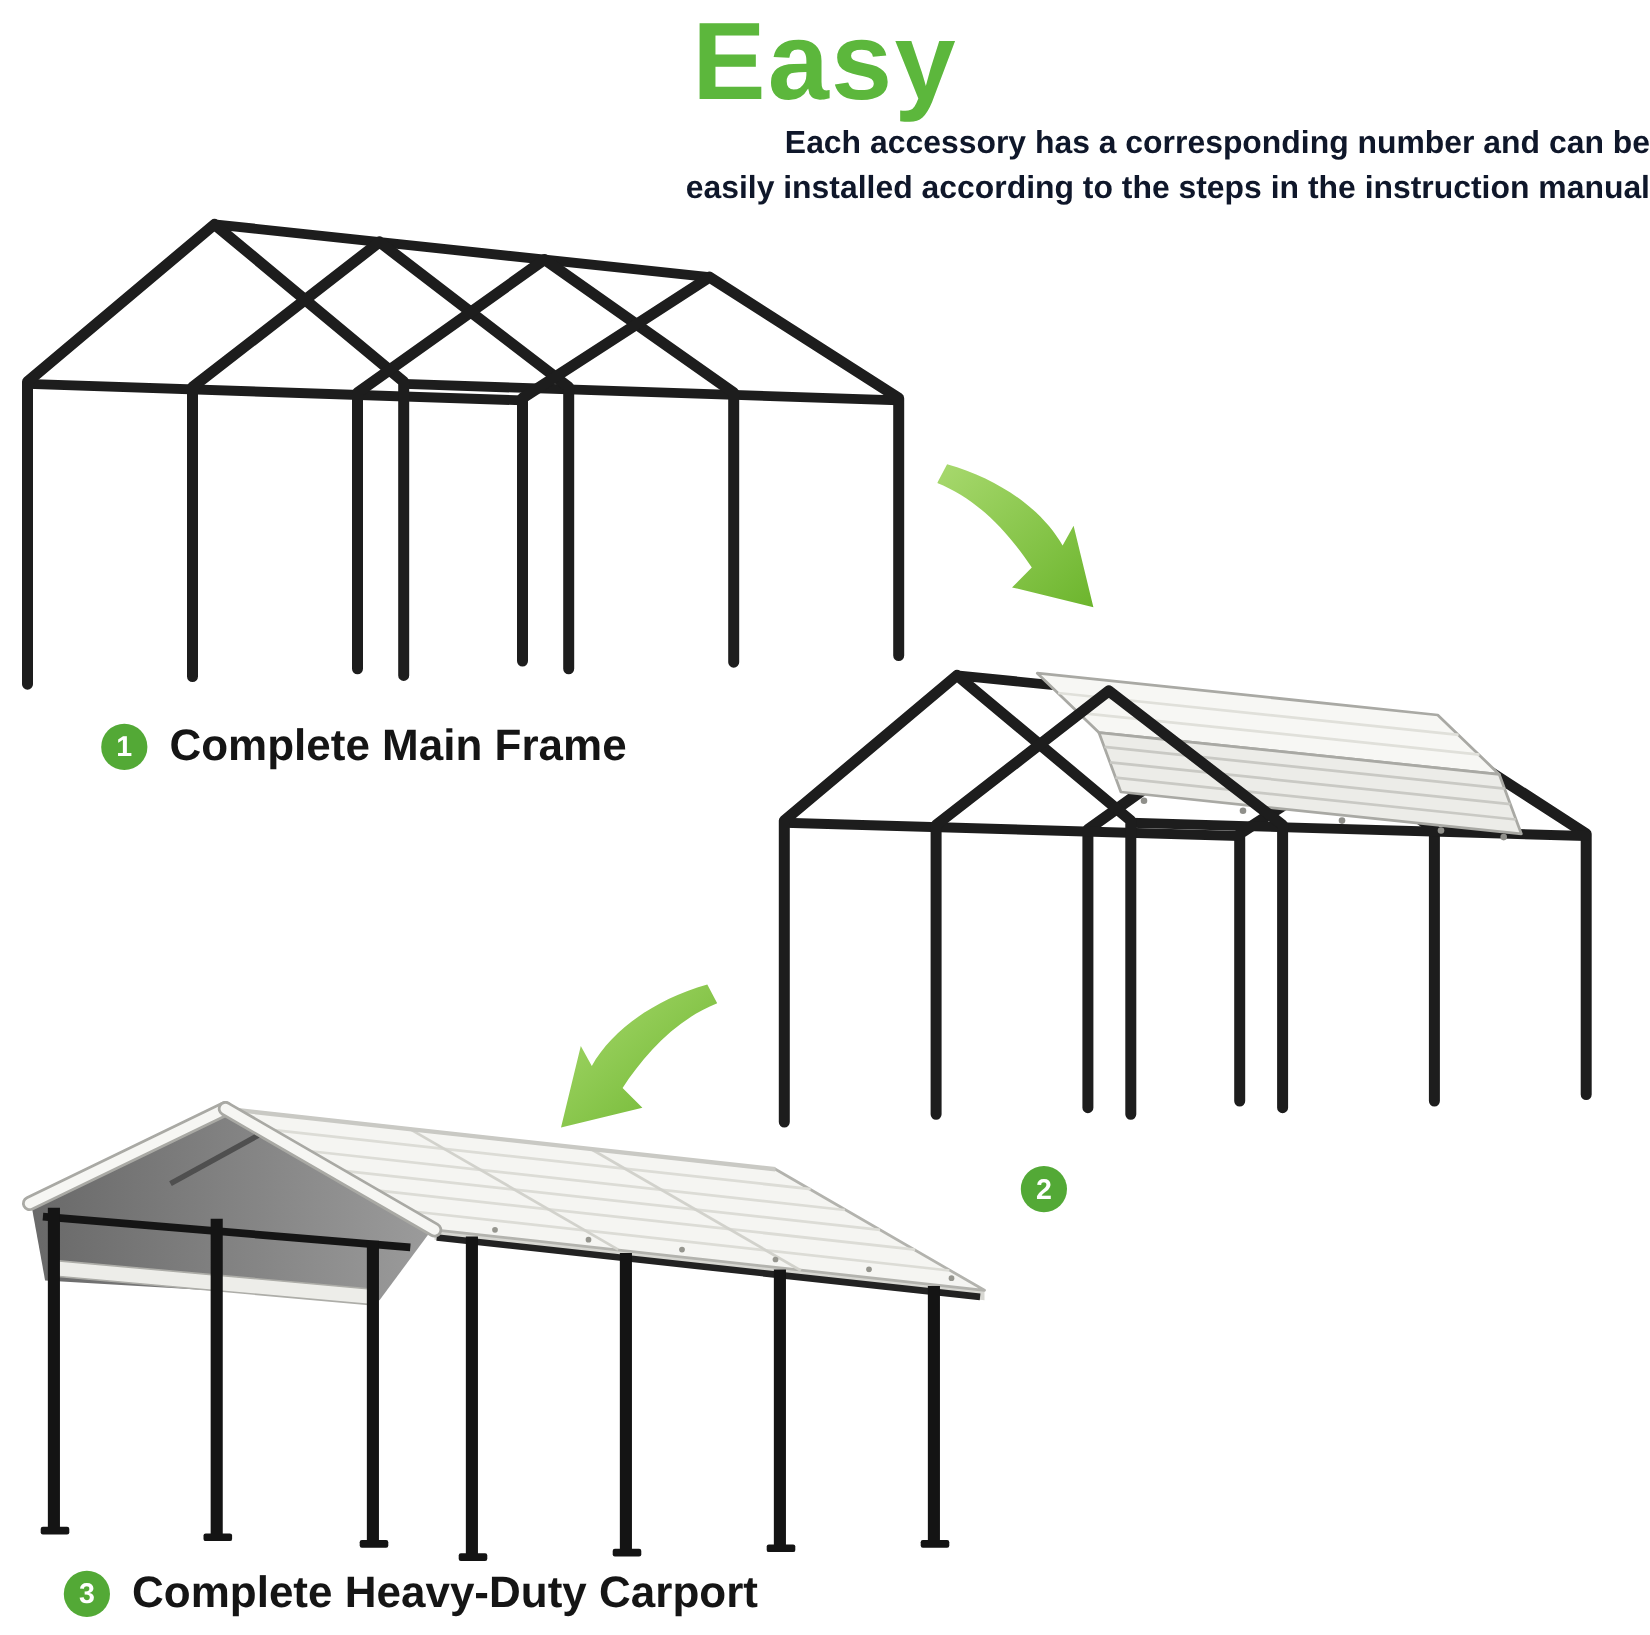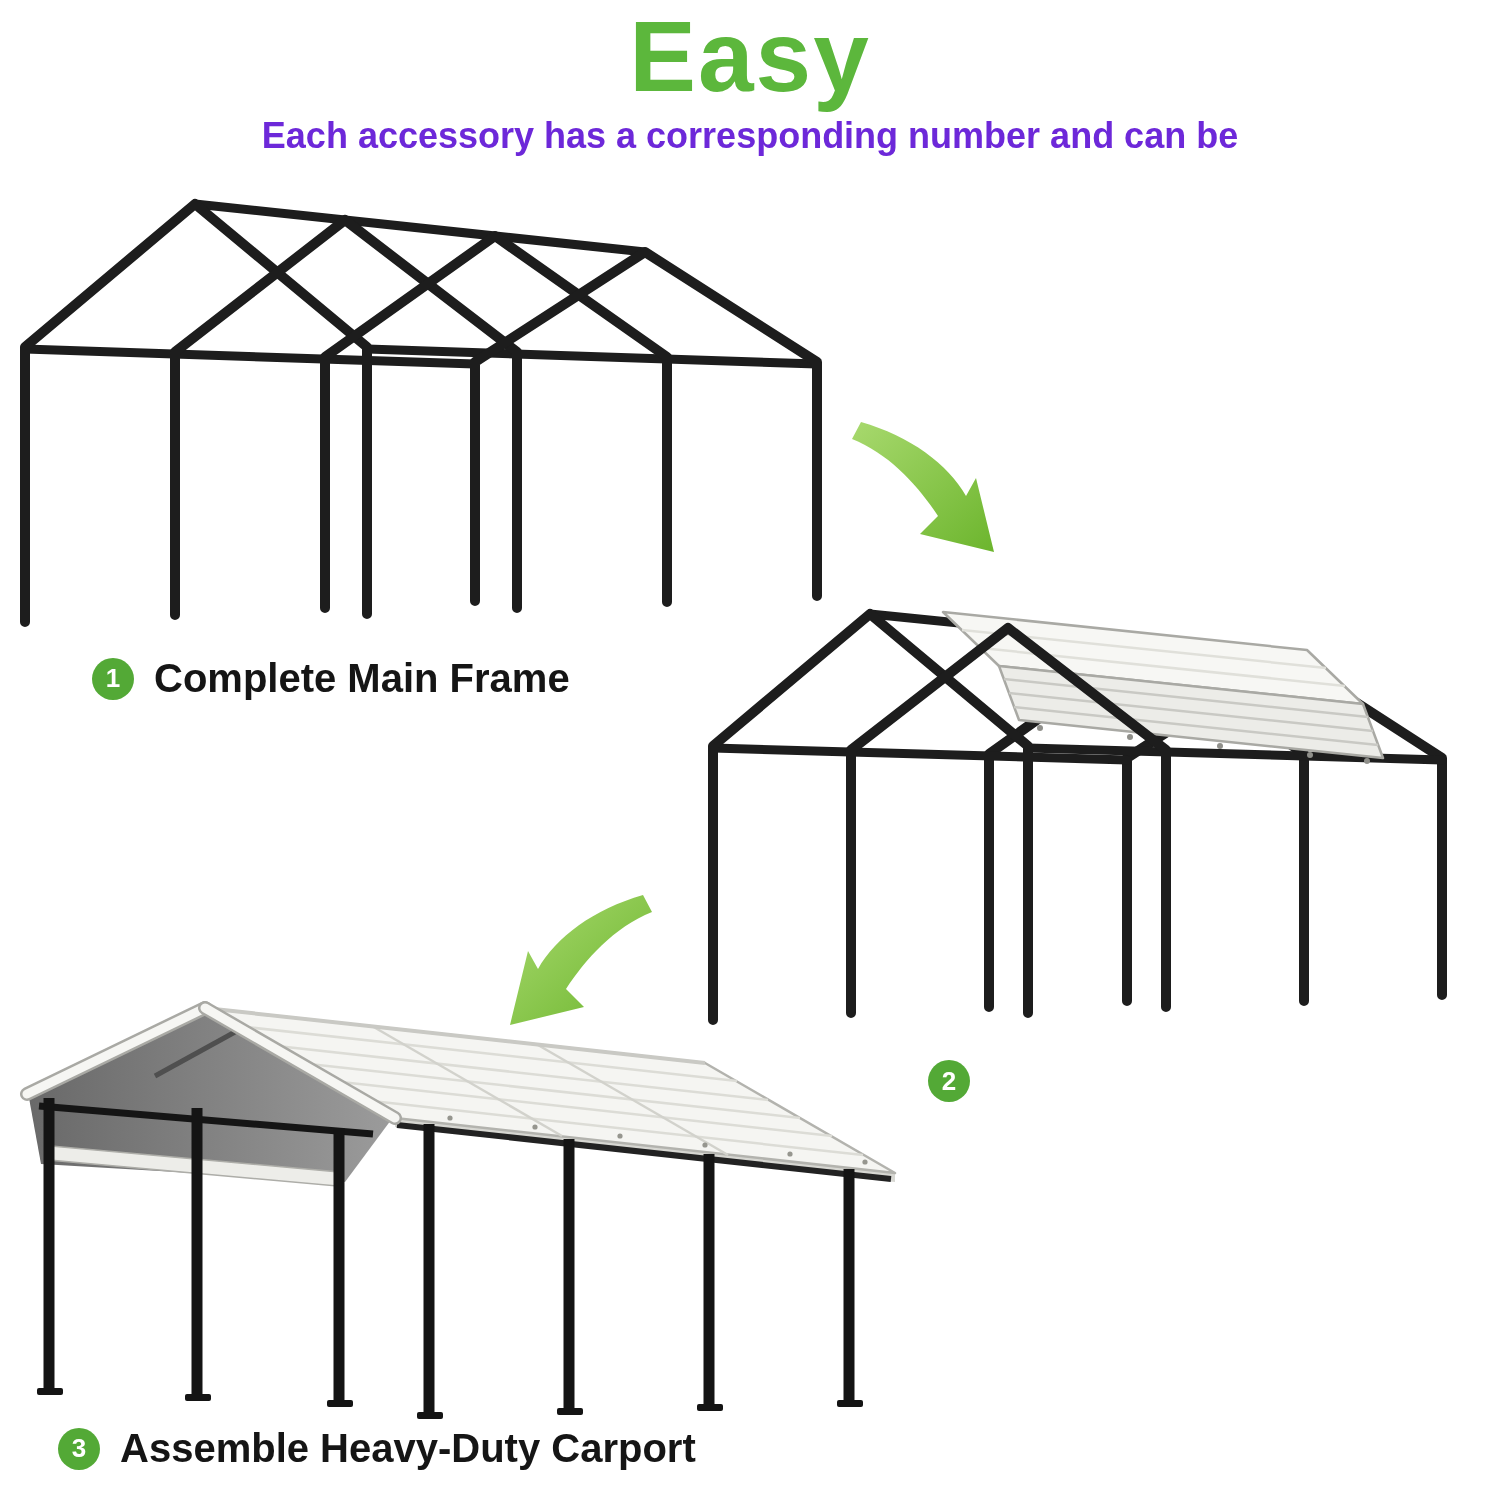--- a/index.html
+++ b/index.html
@@ -9,21 +9,21 @@
     background:#ffffff;
     overflow:hidden;
     font-family:"Liberation Sans", sans-serif;
     color:#161616;
   }
   
   .header{position:absolute;top:6px;left:0;width:100%;text-align:center;}
   .title-line{display:flex;justify-content:center;align-items:baseline;gap:22px;line-height:1;}
   .title-easy{font-size:100px;font-weight:800;color:#5cb73c;letter-spacing:2px;}
   .title-rest{font-size:80px;font-weight:800;color:#121212;letter-spacing:1px;}
-  .subtitle{margin-top:4px;font-size:36px;font-weight:700;color:#6d28d9;line-height:1.42;}
+  .subtitle{margin-top:4px;font-size:29px;font-weight:700;color:#0f172a;line-height:1.42;text-align:right;}
   
   .illus{position:absolute;}
   .illus svg{display:block;width:100%;height:100%;}
   .illus-step1{left:5px;top:182px;width:820px;height:475px;}
   .illus-step2{left:695px;top:558px;width:760px;height:505px;}
   .illus-step3{left:5px;top:958px;width:900px;height:470px;}
   .arrow{position:absolute;width:160px;height:145px;}
   .arrow svg{display:block;width:100%;height:100%;}
   .arrow-1{left:852px;top:420px;}
   .arrow-2{left:492px;top:893px;}
@@ -41,20 +41,21 @@
 <body>
 
 <div class="canvas">
 
   <div class="header">
     <div class="title-line">
       <span class="title-easy">Easy</span>
     </div>
     <div class="subtitle">
       <div>Each accessory has a corresponding number and can be</div>
+      <div>easily installed according to the steps in the instruction manual</div>
     </div>
   </div>
 
   <div class="illus illus-step1">
     <svg viewBox="0 0 820 475" xmlns="http://www.w3.org/2000/svg">
       <g fill="none" stroke="#1d1d1d" stroke-width="10" stroke-linejoin="round" stroke-linecap="round">
 
         <path d="M 190 22 L 640 70" stroke-width="9"></path>
         <path d="M 20 167 L 470 182" stroke-width="9"></path>
         <path d="M 362 167 L 812 182" stroke-width="9"></path>
@@ -194,16 +195,16 @@
     <span class="badge">1</span>
     <span>Complete Main Frame</span>
   </div>
 
   <div class="step-label step-label-2">
     <span class="badge">2</span>
   </div>
 
   <div class="step-label step-label-3">
     <span class="badge">3</span>
-    <span>Assemble Heavy-Duty Carport</span>
+    <span>Complete Heavy-Duty Carport</span>
   </div>
 
 </div>
 
 </body></html>

